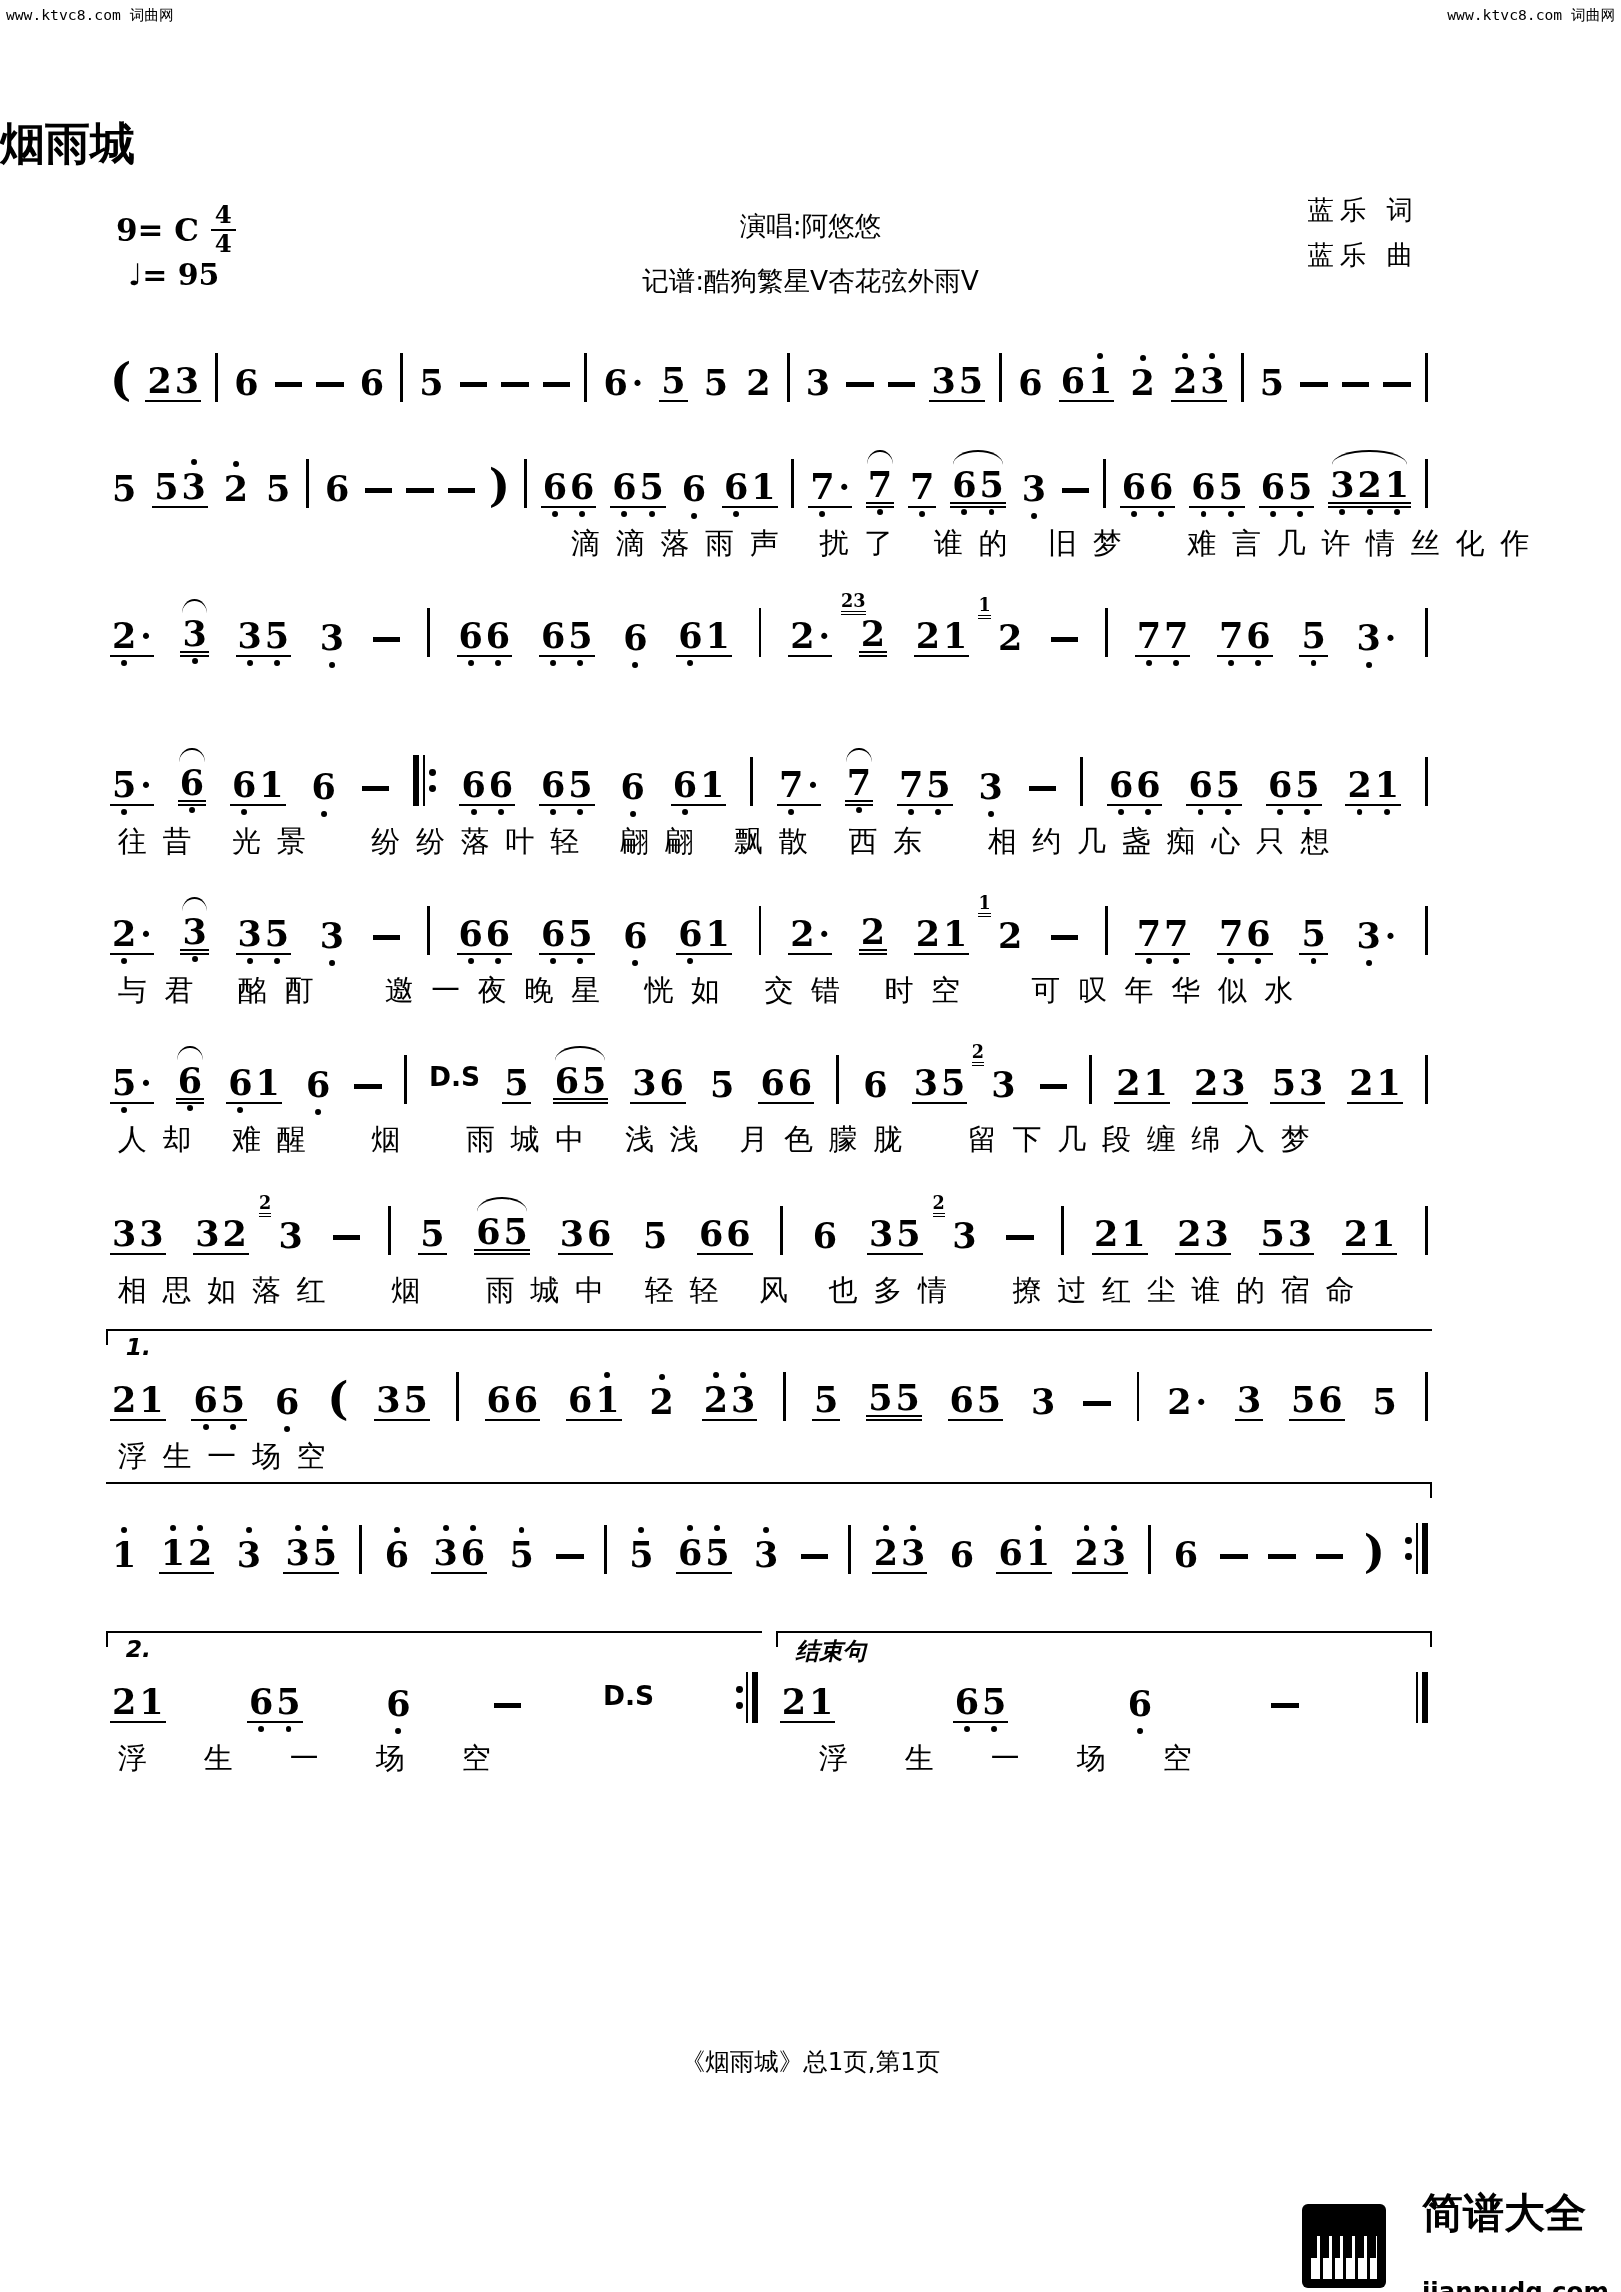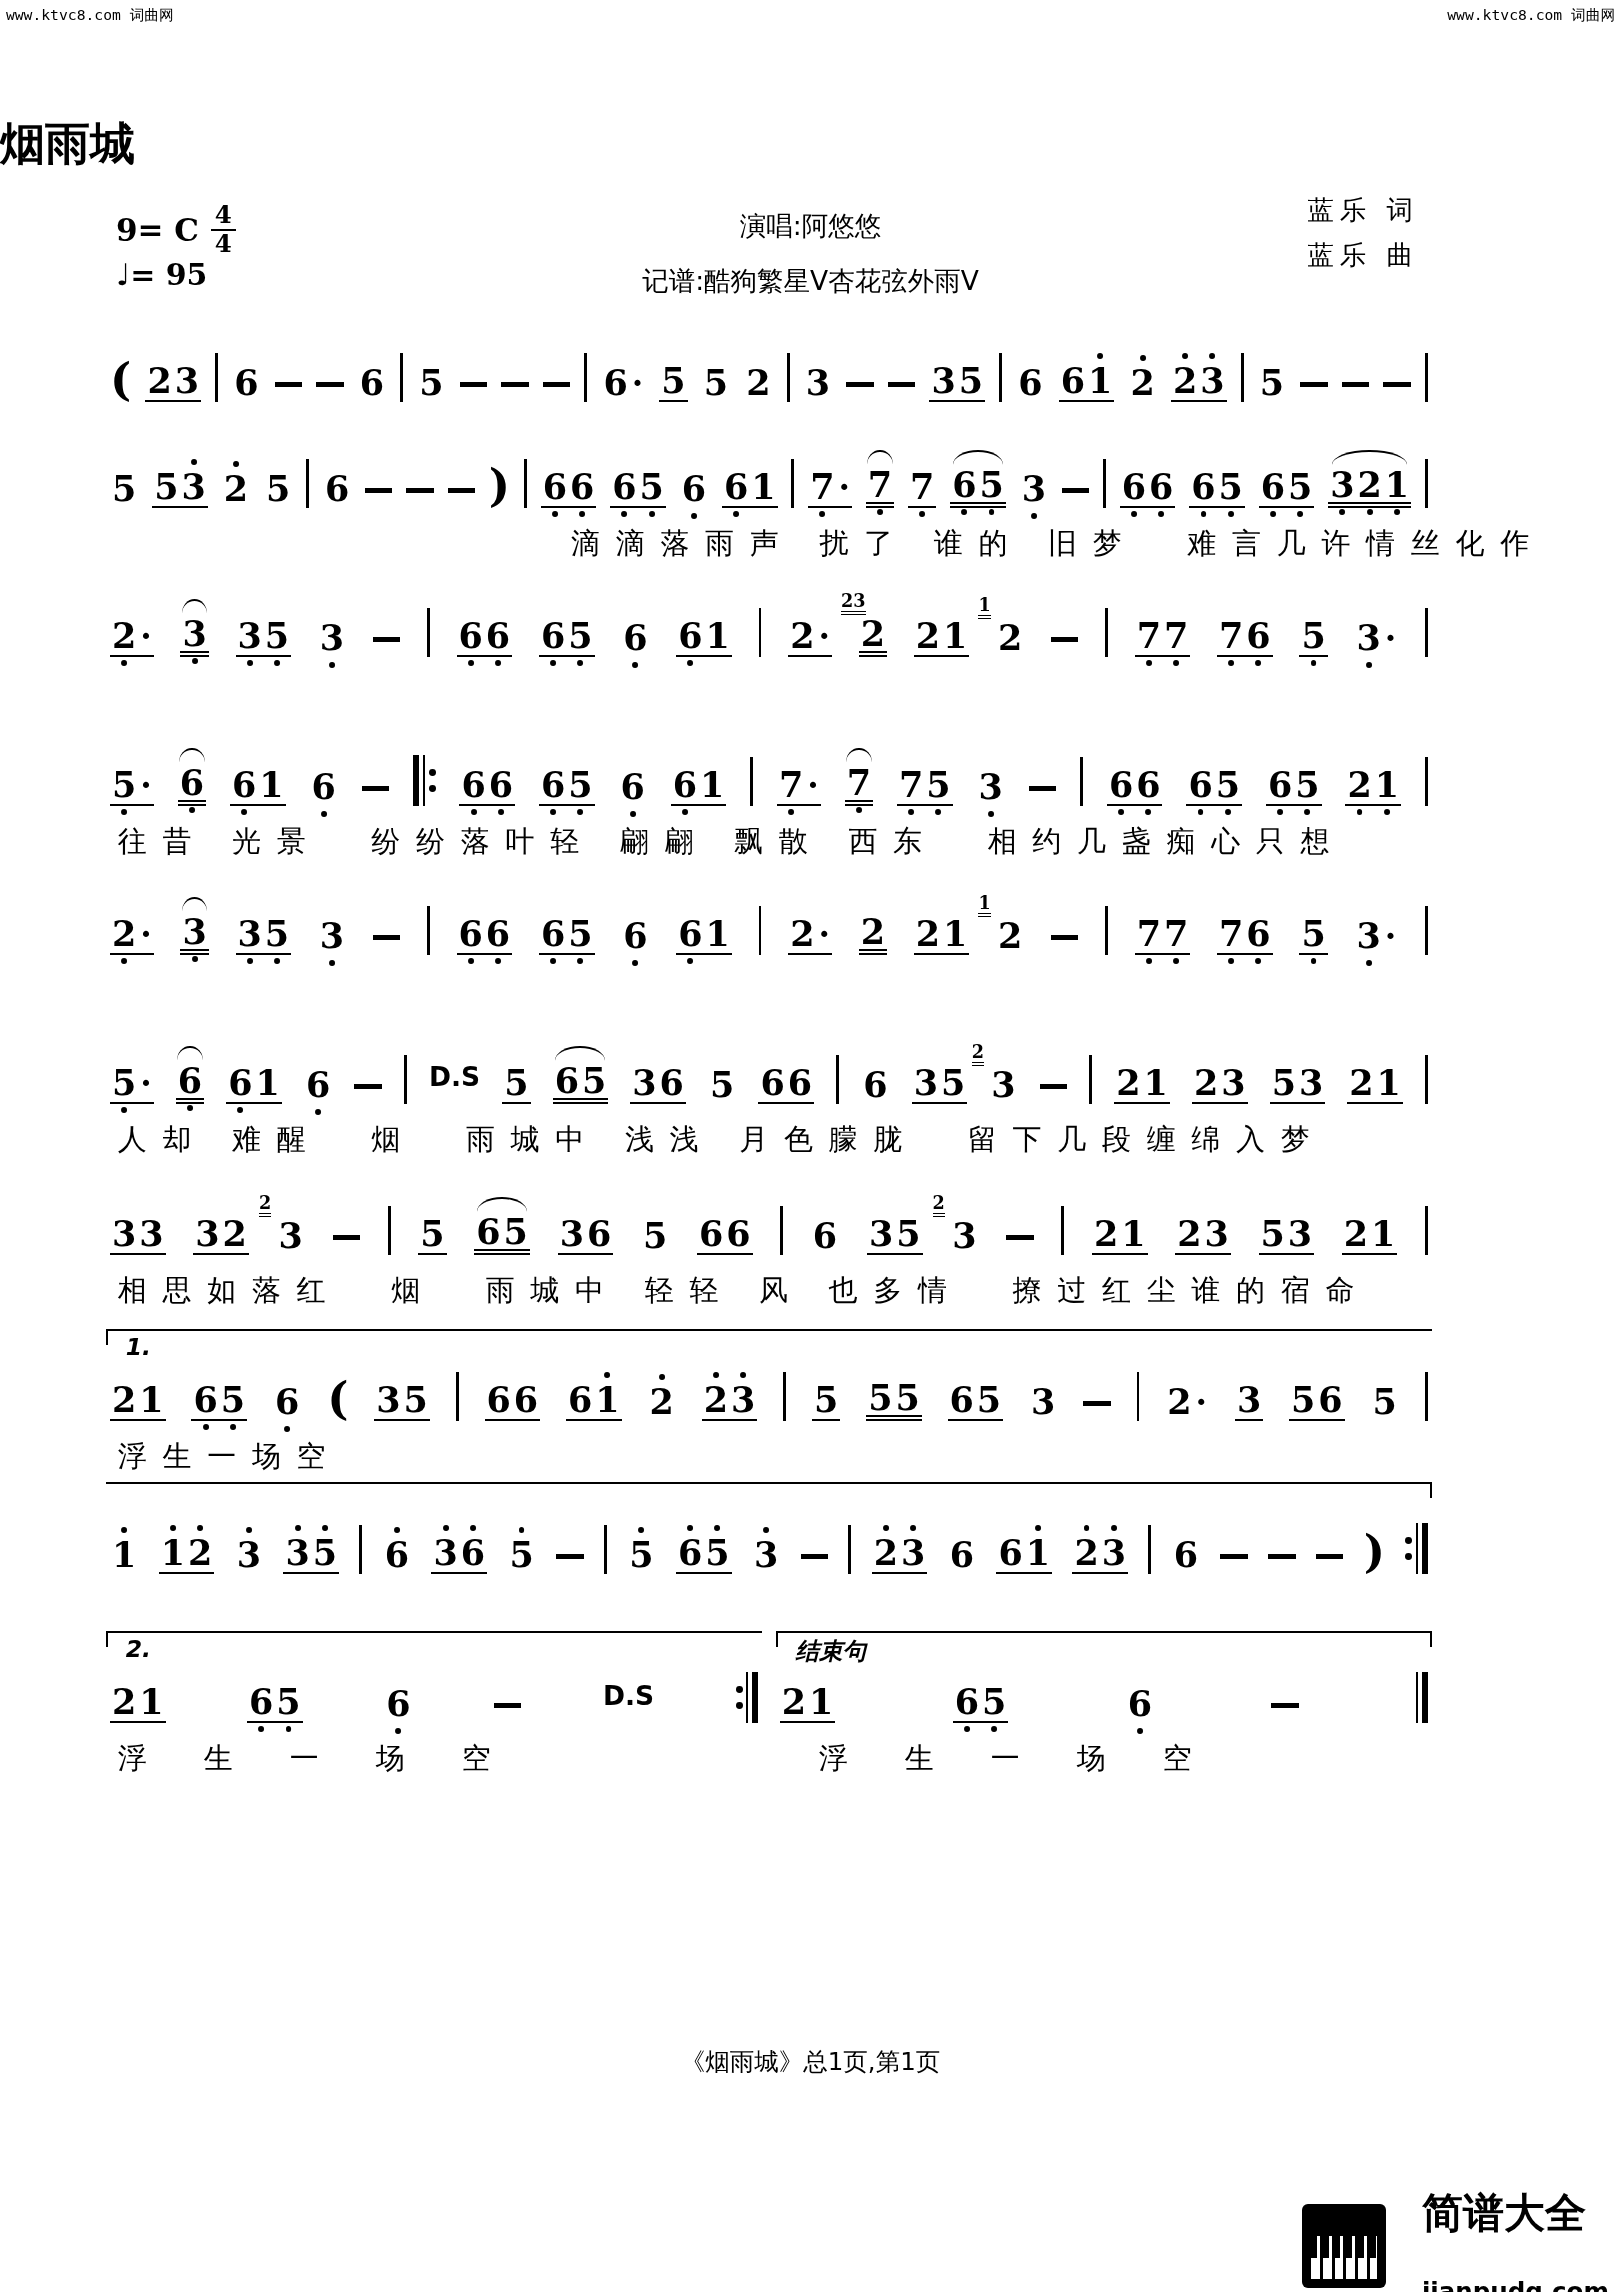--- a/index.html
+++ b/index.html
@@ -9,21 +9,21 @@
   }
   .watermark{position:absolute;top:5.9px;font-size:14.7px;font-family:"DejaVu Sans Mono",monospace;}
   .wm-left{left:5.9px;}
   .wm-right{right:5.9px;}
   .title{position:absolute;top:114px;left:0;width:100%;text-align:left;font-size:45px;font-weight:bold;}
   .meta-key{position:absolute;left:116px;top:202px;display:flex;align-items:center;gap:11.8px;
     font-size:31px;font-weight:bold;font-family:"DejaVu Serif",serif;}
   .timesig{display:inline-flex;flex-direction:column;align-items:center;line-height:1;}
   .timesig span{font-size:24.5px;font-weight:bold;padding:1px 3.9px;}
   .timesig .tnum{border-bottom:2.9px solid #000;}
-  .meta-tempo{position:absolute;left:116px;top:257px;font-size:30px;font-weight:bold;font-family:"DejaVu Serif",serif;text-align:center;}
+  .meta-tempo{position:absolute;left:128px;top:257px;font-size:30px;font-weight:bold;font-family:"DejaVu Serif",serif;text-align:center;}
   .meta-performer{position:absolute;left:0;width:100%;top:208px;text-align:center;font-size:26.5px;}
   .meta-transcriber{position:absolute;left:0;width:100%;top:263px;text-align:center;font-size:26.5px;}
   .credit{position:absolute;right:202px;font-size:26.5px;letter-spacing:5.9px;}
   .credit-lyricist{top:192px;}
   .credit-composer{top:237px;}
 
   
   .score{position:absolute;left:0;top:0;width:100%;height:100%;}
   .line{position:absolute;left:110px;width:1318px;display:flex;gap:21.6px;}
   .segment{position:relative;flex:1;min-width:0;}
@@ -630,20 +630,21 @@
             </span>
           </span>
           <span class="grp">
             <span class="core">
               <span class="d lo">3</span>
               <span class="d aug">·</span>
             </span>
           </span>
           <span class="bar"></span>
         </div>
+        <div class="lyrics-line" style="padding-left: 7.8px; letter-spacing: 17.6px;">与君 酩酊  邀一夜晚星 恍如 交错 时空  可叹年华似水</div>
       </div>
     </div>
     <div class="line" style="top: 1047px;">
       <div class="segment">
         <div class="notes-row">
           <span class="grp">
             <span class="core u1">
               <span class="d lo">5</span>
               <span class="d aug">·</span>
             </span>

